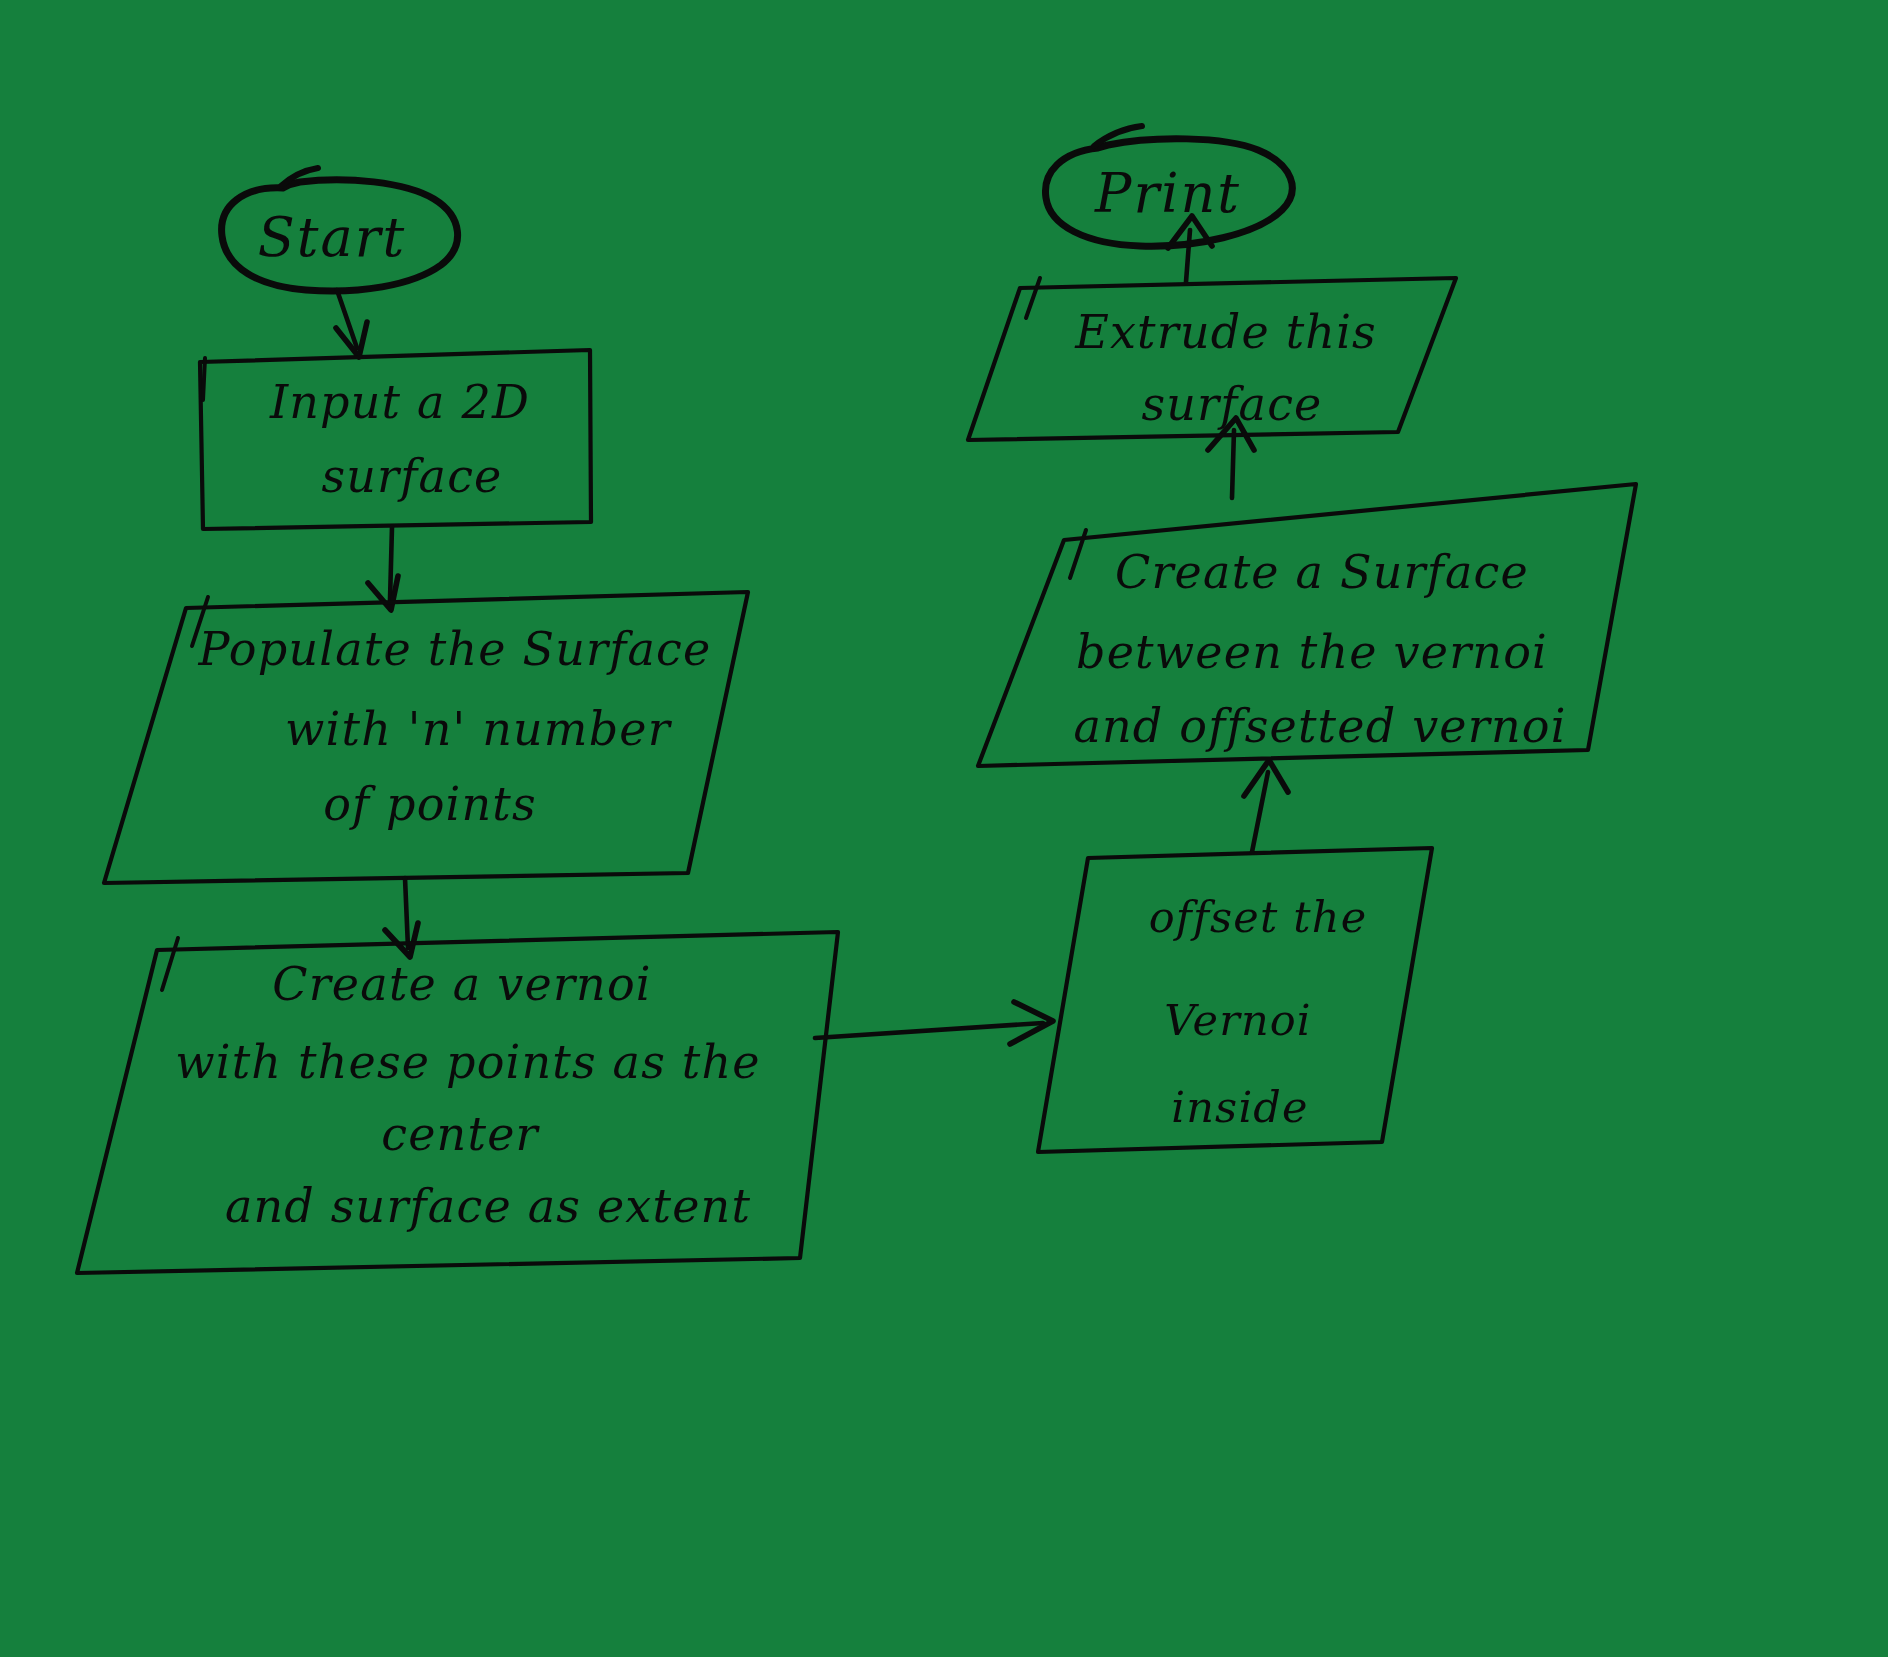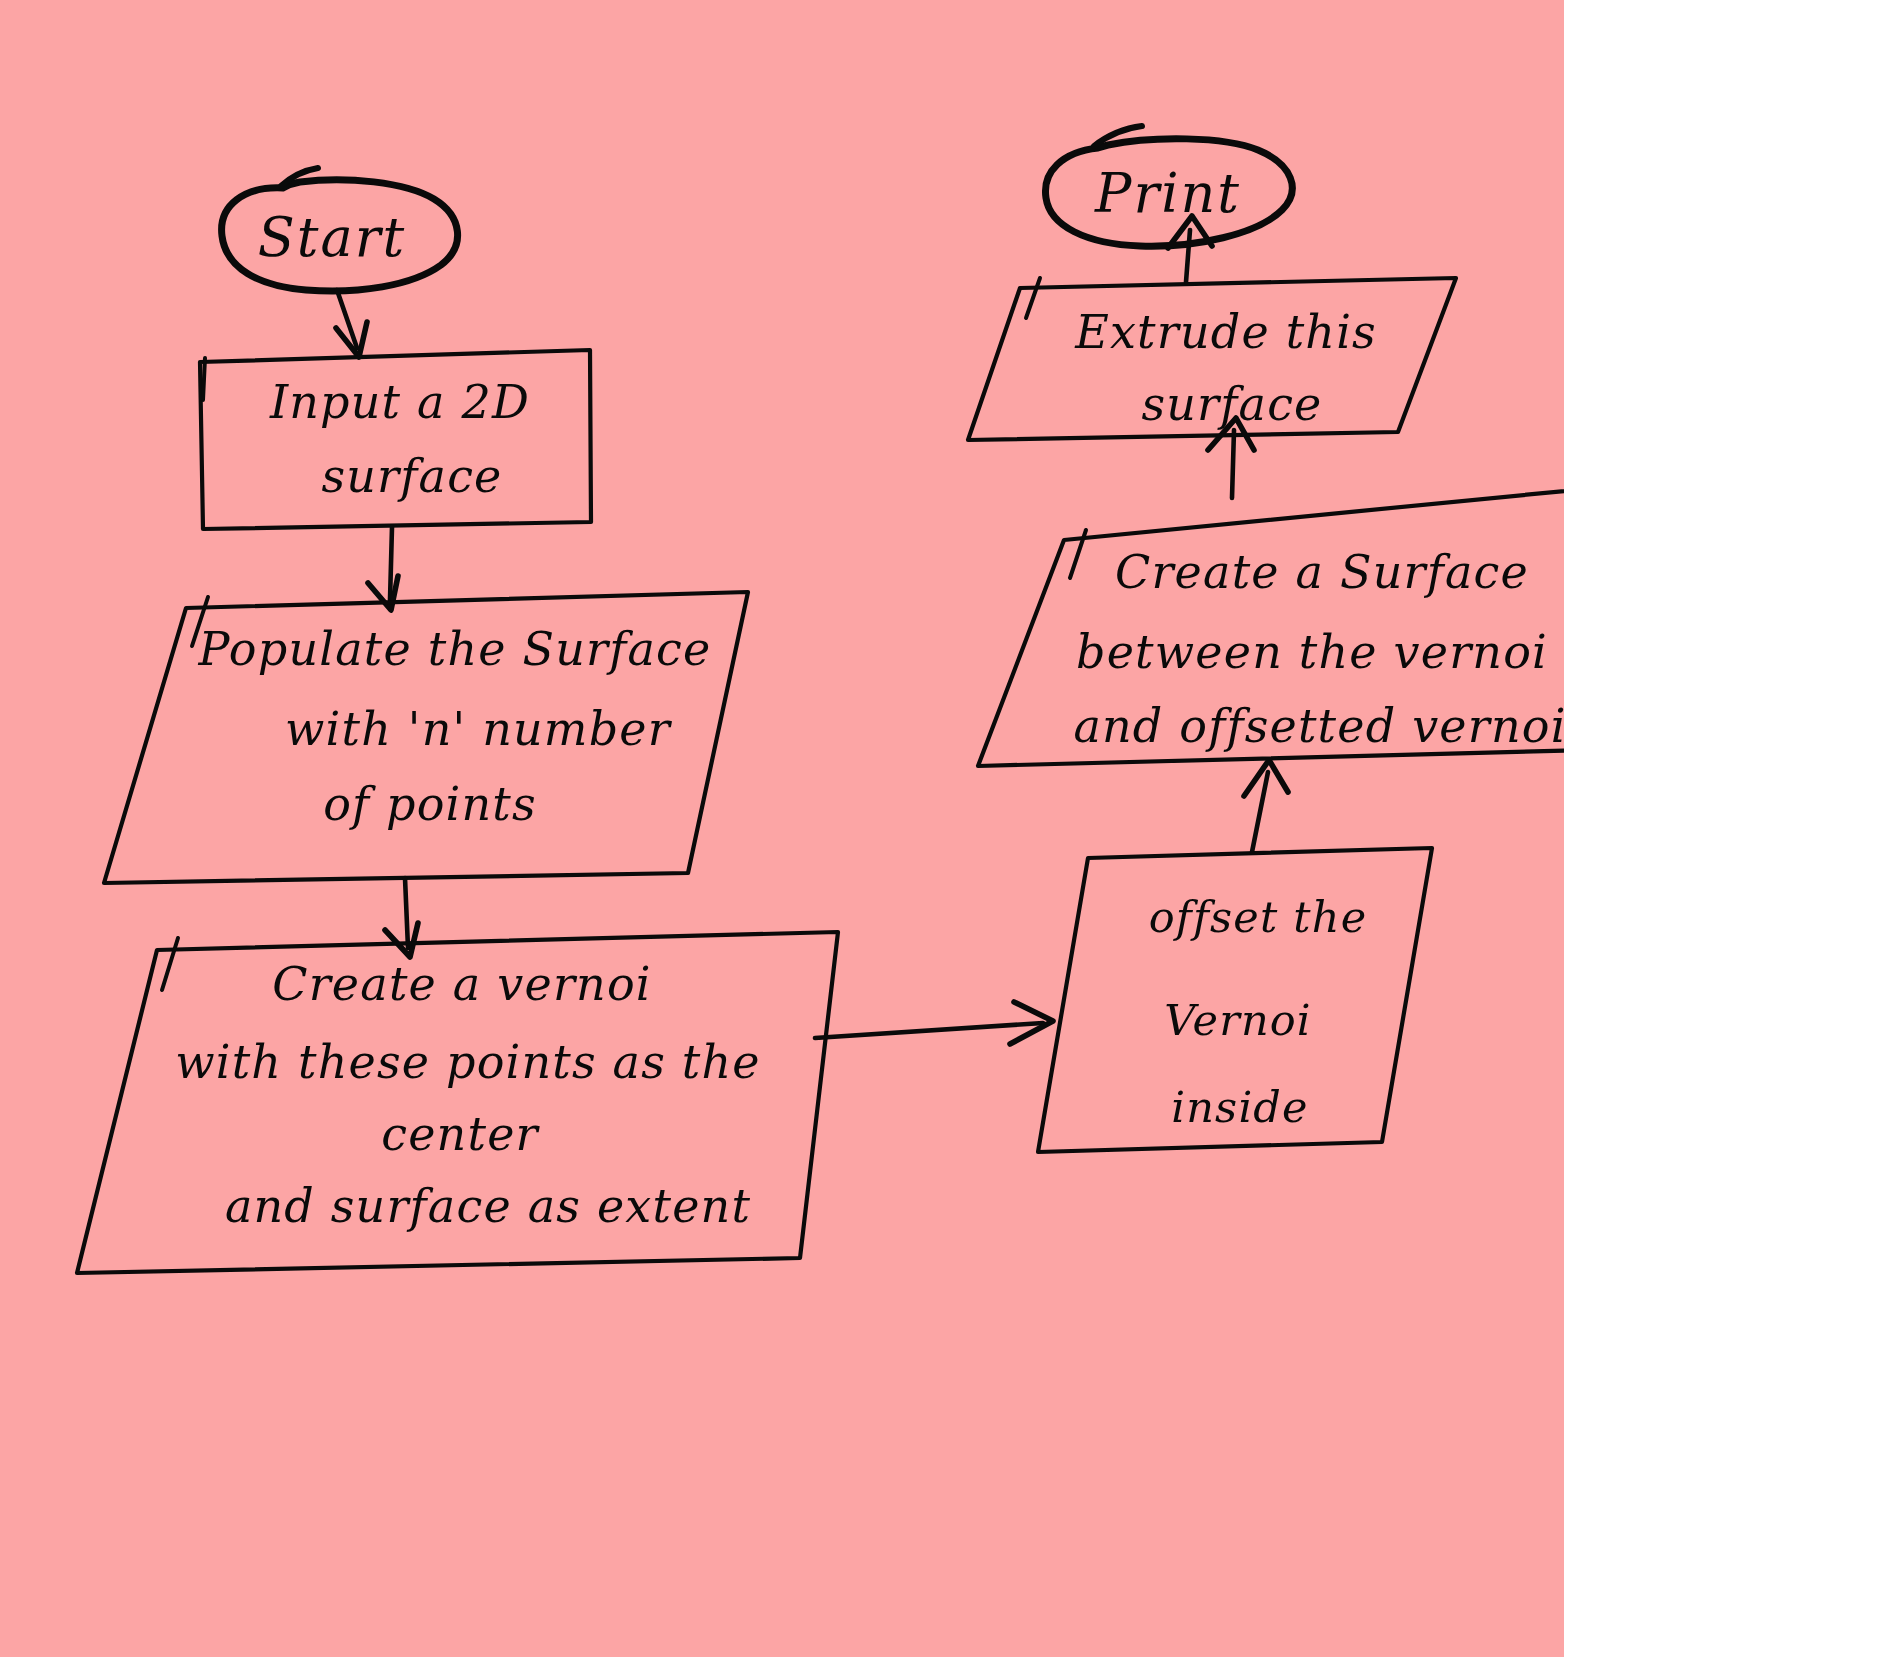--- a/index.html
+++ b/index.html
@@ -5,23 +5,23 @@
   html, body {
     margin: 0;
     padding: 0;
     background: #ffffff;
   }
   body {
     font-family: "DejaVu Sans", sans-serif;
   }
   #canvas-wrap {
     position: relative;
-    width: 1564px;
+    width: 1888px;
     height: 1657px;
-    background: #fca5a5;
+    background: #15803d;
     overflow: hidden;
   }
   svg#flow {
     position: absolute;
     left: 0;
     top: 0;
     width: 1888px;
     height: 1657px;
   }
   .hand-stroke {

